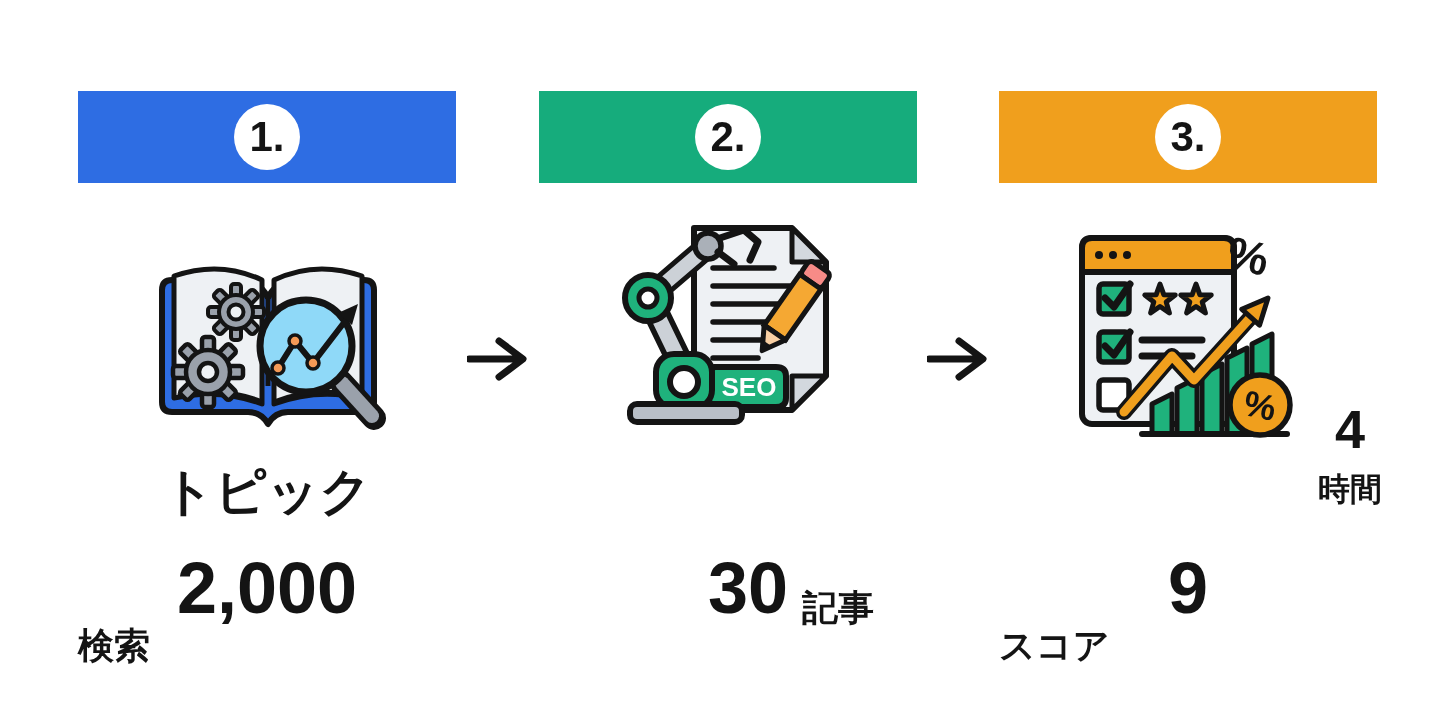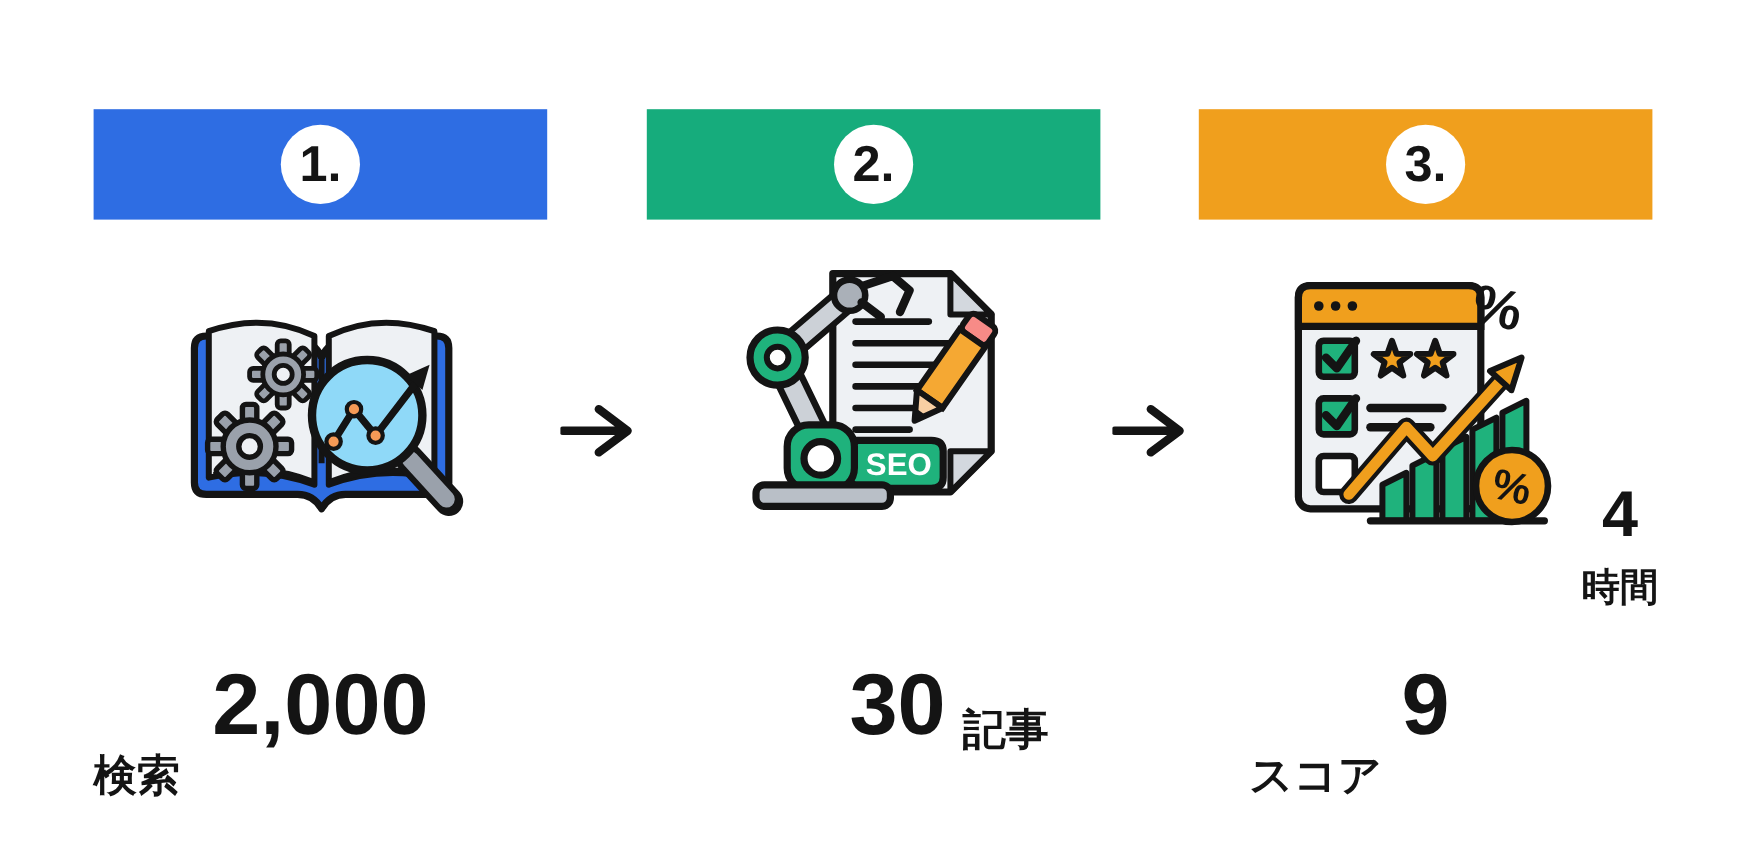--- a/index.html
+++ b/index.html
@@ -21,21 +21,21 @@
   .flow-arrow{position:absolute;top:336px;width:62px;height:46px;}
   #arrow1{left:467px}#arrow2{left:927px}
   .title{position:absolute;top:464px;width:378px;text-align:center;
     font-size:51px;font-weight:bold;line-height:1.1;}
   .title.t1{left:78px}.title.t2{left:539px}.title.t3{left:999px}
   .value-row{position:absolute;top:552px;width:378px;height:78px;text-align:center;
     font-size:72px;font-weight:bold;line-height:1;}
   .value-row.v1{left:78px}.value-row.v2{left:559px}.value-row.v3{left:999px}
   .unit-below{position:absolute;top:622px;width:378px;
     font-size:36px;font-weight:bold;}
-  .unit-below.u1{left:78px}.unit-below.u3{left:1041px}
+  .unit-below.u1{left:78px}.unit-below.u3{left:999px}
   .unit-inline{position:absolute;left:243px;bottom:4px;font-size:36px;font-weight:bold;}
   .side-note{position:absolute;left:1303px;top:402px;width:94px;text-align:center;font-weight:bold;}
   .side-note .sv{font-size:54px;line-height:1;}
   .side-note .su{font-size:32px;line-height:1.1;margin-top:16px;}
 </style>
 </head>
 <body>
 
 <div class="stage">
 
@@ -187,20 +187,21 @@
     <svg viewBox="0 0 62 46">
         <path d="M2,23 H48 M32,5 L56,23 L32,41" fill="none" stroke="#141414" stroke-width="7" stroke-linecap="round" stroke-linejoin="round"></path>
       </svg>
   </div>
   <div class="flow-arrow" id="arrow2">
     <svg viewBox="0 0 62 46">
         <path d="M2,23 H48 M32,5 L56,23 L32,41" fill="none" stroke="#141414" stroke-width="7" stroke-linecap="round" stroke-linejoin="round"></path>
       </svg>
   </div>
 
+  <div class="title t1">トピック</div>
 
   <div class="value-row v1">
     <span>2,000</span>
   </div>
   <div class="unit-below u1">検索</div>
 
   <div class="value-row v2">
     <span>30</span>
     <span class="unit-inline">記事</span>
   </div>

